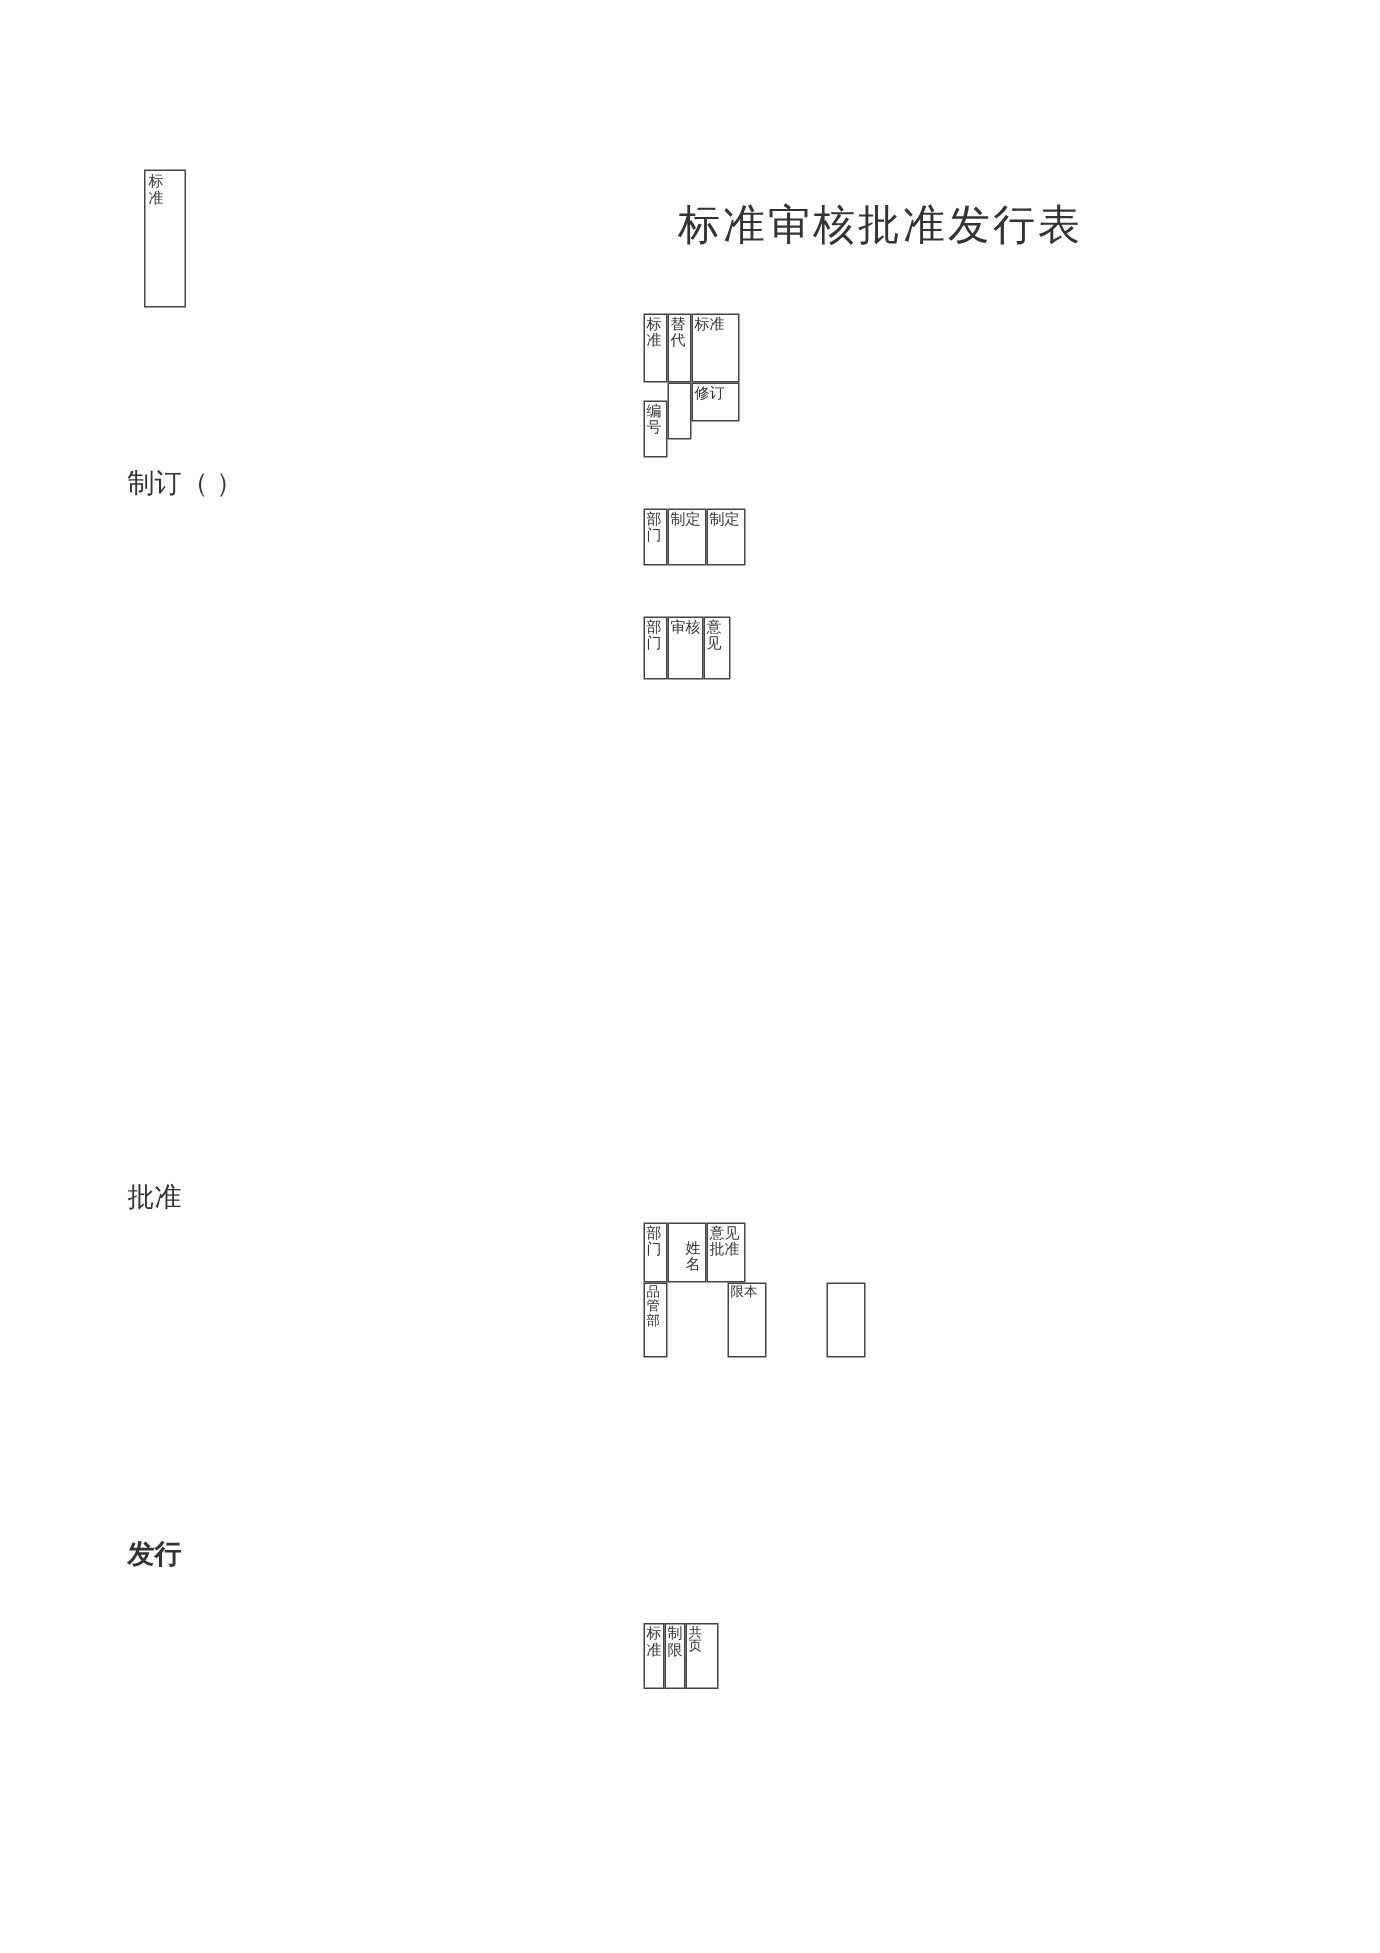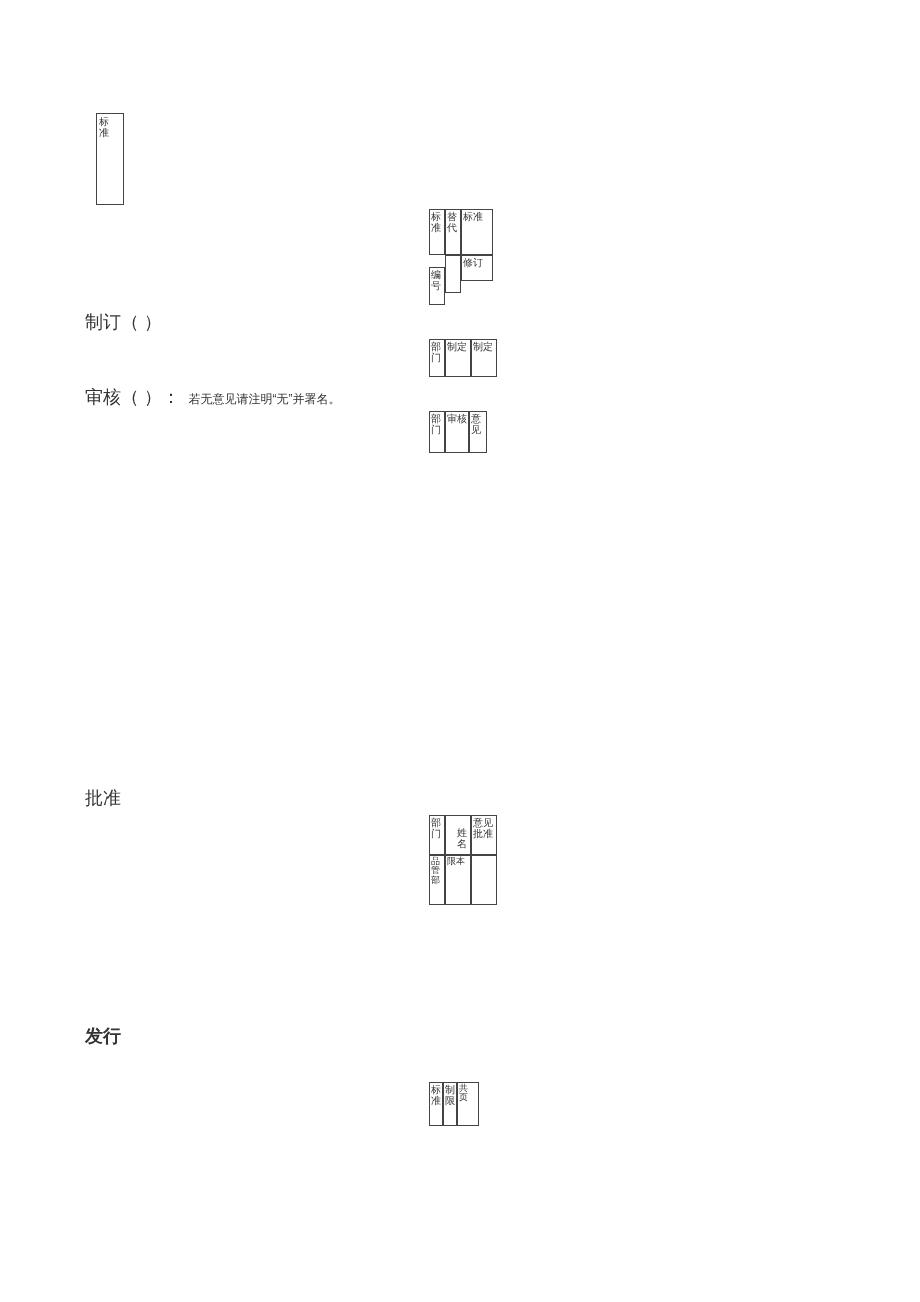--- a/index.html
+++ b/index.html
@@ -47,20 +47,21 @@
 </style>
 </head>
 <body>
 
 <div class="page">
 
   <div class="abs bordered" style="left:96px; top:113px; width:28px; height:92px;">
     <div class="abs tiny vrt" style="left:2px; top:2px; width:14px;">标准</div>
   </div>
 
+  <div class="abs title" style="left:452px; top:131px;">标准审核批准发行表</div>
 
   <div class="abs" style="left:429px; top:209px;">
     <div style="display:flex;">
       <div class="cell tiny vrt" style="width:16px; height:46px; padding:1px;">标准</div>
       <div class="cell tiny vrt" style="width:16px; height:46px; padding:1px;">替代</div>
       <div class="cell tiny vrt" style="width:32px; height:46px; padding:1px;">标准</div>
     </div>
     <div style="display:flex;">
       <div class="cell tiny vrt" style="width:16px; height:38px; padding:1px;margin-top:12px;">编号</div>
       <div class="cell tiny vrt" style="width:16px; height:38px; padding:1px;"></div>
@@ -69,43 +70,39 @@
   </div>
 
   <div class="abs section-label" style="left:85px; top:310px;">制订（ ）</div>
 
   <div class="abs" style="left:429px; top:339px; display:flex;">
     <div class="cell tiny vrt" style="width:16px; height:38px; padding:1px;">部门</div>
     <div class="cell tiny vrt" style="width:26px; height:38px; padding:1px;">制定</div>
     <div class="cell tiny vrt" style="width:26px; height:38px; padding:1px;">制定</div>
   </div>
 
-  <div class="abs" style="left:85px; top:385px;">
-    <span class="section-label">审核（ ）：</span>
-    <span class="small-note" style="margin-left:4px;">若无意见请注明“无”并署名。</span>
-  </div>
 
   <div class="abs" style="left:429px; top:411px;">
     <div style="display:flex;">
       <div class="cell tiny vrt" style="width:16px; height:42px; padding:1px;">部门</div>
       <div class="cell tiny vrt" style="width:24px; height:42px; padding:1px;">审核</div>
       <div class="cell tiny vrt" style="width:18px; height:42px; padding:1px;">意见</div>
     </div>
   </div>
 
 
   <div class="abs section-label" style="left:85px; top:786px;">批准</div>
 
   <div class="abs" style="left:429px; top:815px;">
     <div style="display:flex;">
       <div class="cell tiny vrt" style="width:16px; height:40px; padding:1px;">部门</div>
       <div class="cell tiny vrt" style="width:26px; height:40px; padding:11px;">姓名</div>
       <div class="cell tiny vrt" style="width:26px; height:40px; padding:1px;">意见批准</div>
     </div>
-    <div style="display:flex;">
+    <div style="display:flex;gap:40px;">
       <div class="cell tiny2 vrt" style="width:16px; height:50px; padding:1px;">品管部</div>
       <div class="cell tiny2 vrt" style="width:26px; height:50px; padding:1px;">限本</div>
       <div class="cell tiny2 vrt" style="width:26px; height:50px; padding:1px;"></div>
     </div>
   </div>
 
   <div class="abs section-label" style="left:85px; top:1024px;font-weight:bold;">发行</div>
 
   <div class="abs" style="left:429px; top:1082px; display:flex;">
     <div class="cell tiny vrt" style="width:14px; height:44px; padding:1px;">标准</div>

